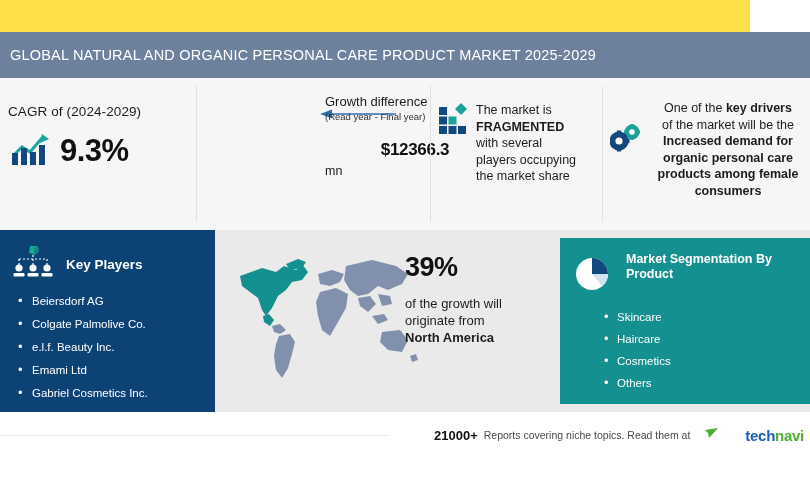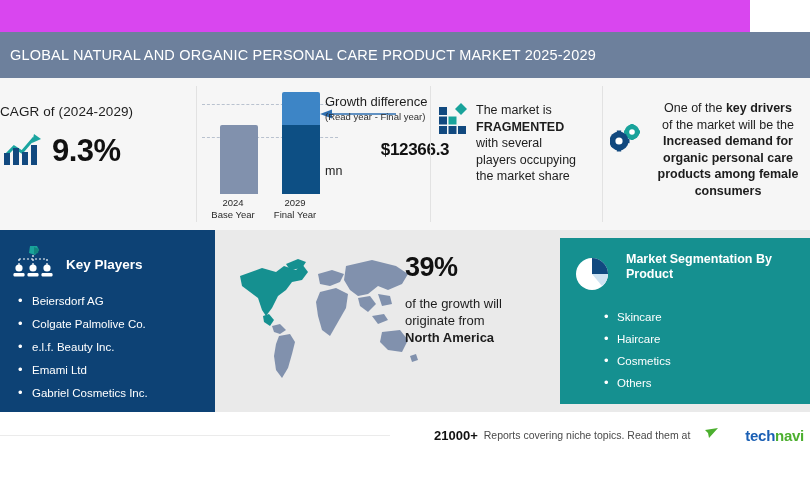--- a/index.html
+++ b/index.html
@@ -2,42 +2,42 @@
 <html><head>
 <meta charset="utf-8">
 <style>
   * { box-sizing: border-box; margin: 0; padding: 0; }
   html, body {
     width: 810px; height: 480px;
     background: #ffffff;
     font-family: "Liberation Sans", sans-serif;
     overflow: hidden;
   }
-  #page { position: relative; width: 750px; height: 480px; background: #d946ef; }
+  #page { position: relative; width: 750px; height: 480px; background: #fde047; }
 
   
   .header-band {
     position: absolute; left: 0; top: 32px; width: 810px; height: 46px;
     background: #6d809c;
     display: flex; align-items: center;
   }
   .header-title {
     color: #ffffff; font-size: 14.5px; letter-spacing: .2px;
     padding-left: 10px; white-space: nowrap; font-weight: 400;
   }
 
   
   .row1 {
     position: absolute; left: 0; top: 78px; width: 810px; height: 152px;
     background: #f6f6f6;
   }
   .row1-inner { position: relative; width: 810px; height: 152px; }
 
   
-  .cagr-block { position: absolute; left: 0; top: 26px; width: 185px; }
+  .cagr-block { position: absolute; left: 8px; top: 26px; width: 185px; }
   .cagr-label { font-size: 13.5px; color: #1d1d1d; letter-spacing: .1px; }
   .cagr-row { display: flex; align-items: center; margin-top: 12px; }
   .cagr-value { font-size: 31px; font-weight: bold; color: #111; margin-left: 10px; letter-spacing: -.5px; }
 
   .divider-v {
     position: absolute; top: 8px; width: 1px; height: 136px; background: #e2e2e2;
   }
 
   
   .chart { position: absolute; left: 200px; top: 12px; width: 140px; height: 132px; }
@@ -144,41 +144,20 @@
               <rect x="22" y="21" width="6" height="13" fill="#11497f"></rect>
               <rect x="31" y="14" width="6" height="20" fill="#11497f"></rect>
             </svg>
           </span>
           <span class="cagr-value">9.3%</span>
         </div>
       </div>
 
       <div class="divider-v" style="left:196px;"></div>
 
-      <div class="chart">
-        <div class="grid-line" style="top:14px;"></div>
-        <div class="grid-line" style="top:47px;"></div>
-        <div class="bars">
-          <div class="bar-col" style="left:14px; height:69px;">
-            <div class="bar-seg" style="height:69px; background:#8191ad;"></div>
-          </div>
-          <div class="bar-col" style="left:76px; height:102px;">
-            <div class="bar-seg" style="height:33px; background:#3d85c6;"></div>
-            <div style="height:69px; background:#0d4f84;"></div>
-          </div>
-        </div>
-        <div class="bar-caption" style="left:1px; top:107px;">
-          <div>2024</div>
-          <div>Base Year</div>
-        </div>
-        <div class="bar-caption" style="left:63px; top:107px;">
-          <div>2029</div>
-          <div>Final Year</div>
-        </div>
-      </div>
 
       <div class="ann-arrow">
         <svg width="78" height="12" viewBox="0 0 78 12">
           <line x1="14" y1="6" x2="78" y2="6" stroke="#2f6fb0" stroke-width="1.4"></line>
           <polygon points="2,6 14,1.5 14,10.5" fill="#2f6fb0"></polygon>
         </svg>
       </div>
       <div class="growth-txt">
         <div class="growth-t1">Growth difference</div>
         <div class="growth-t2">(Read year - Final year)</div>

